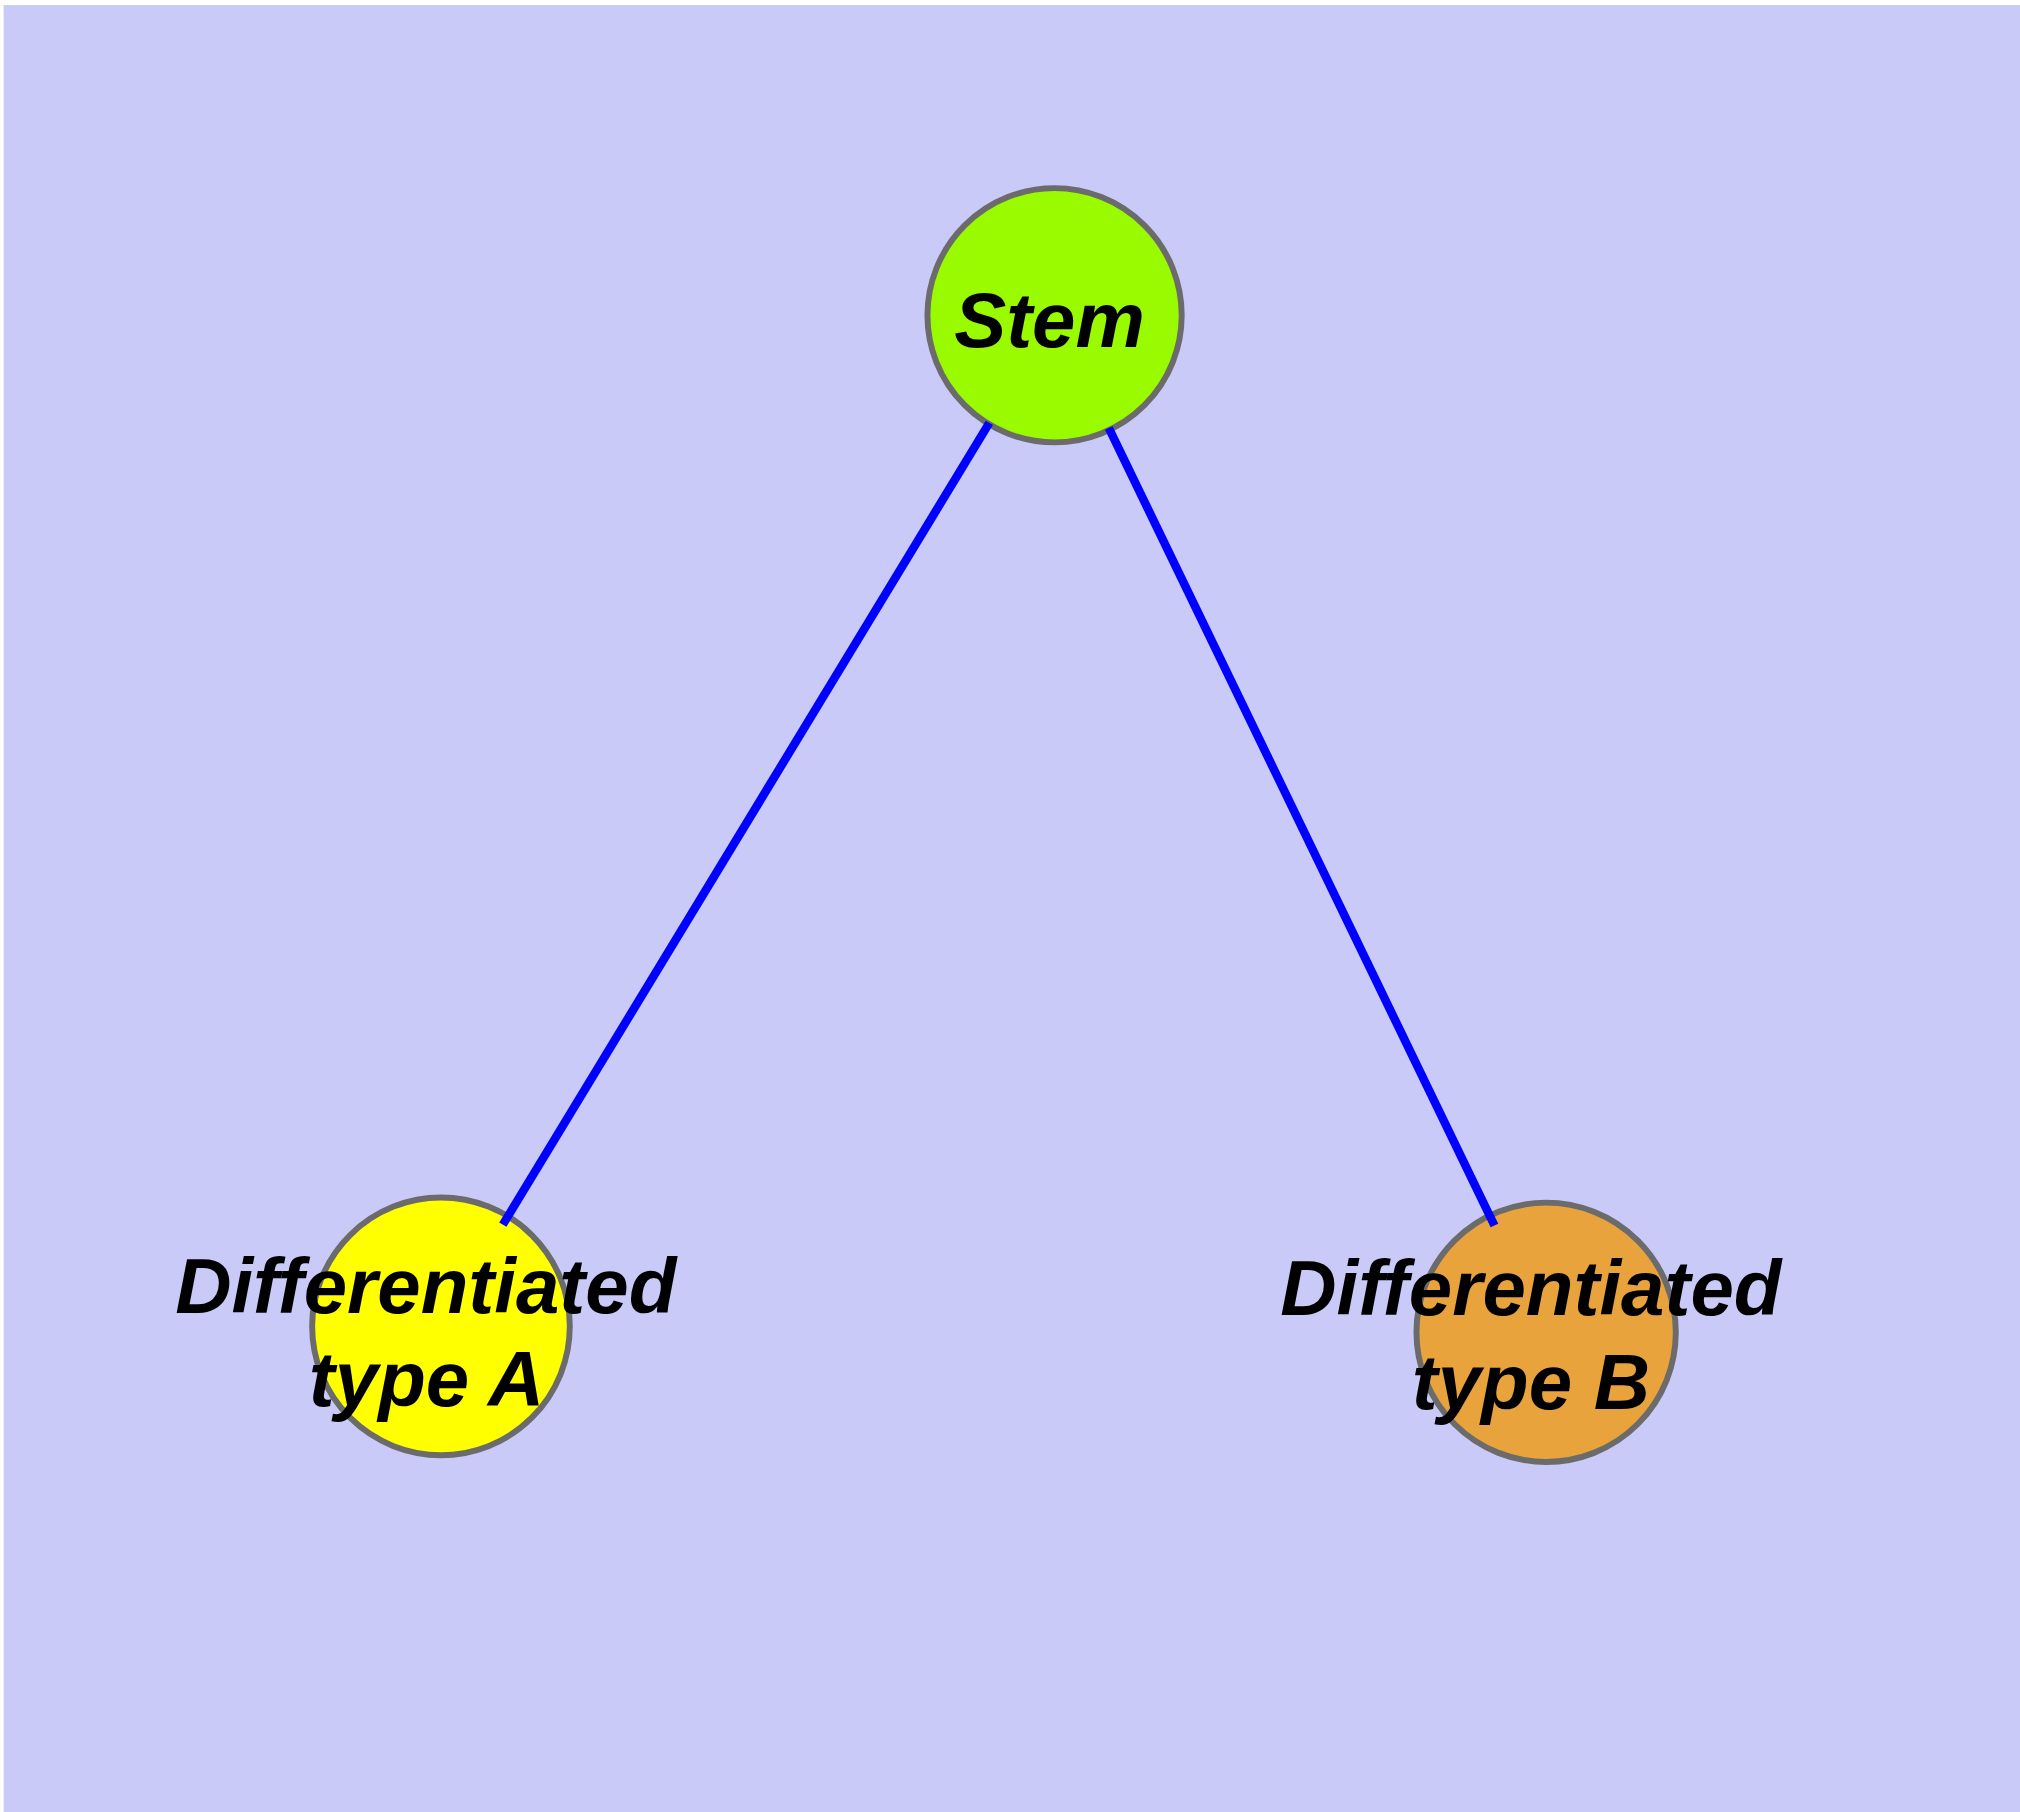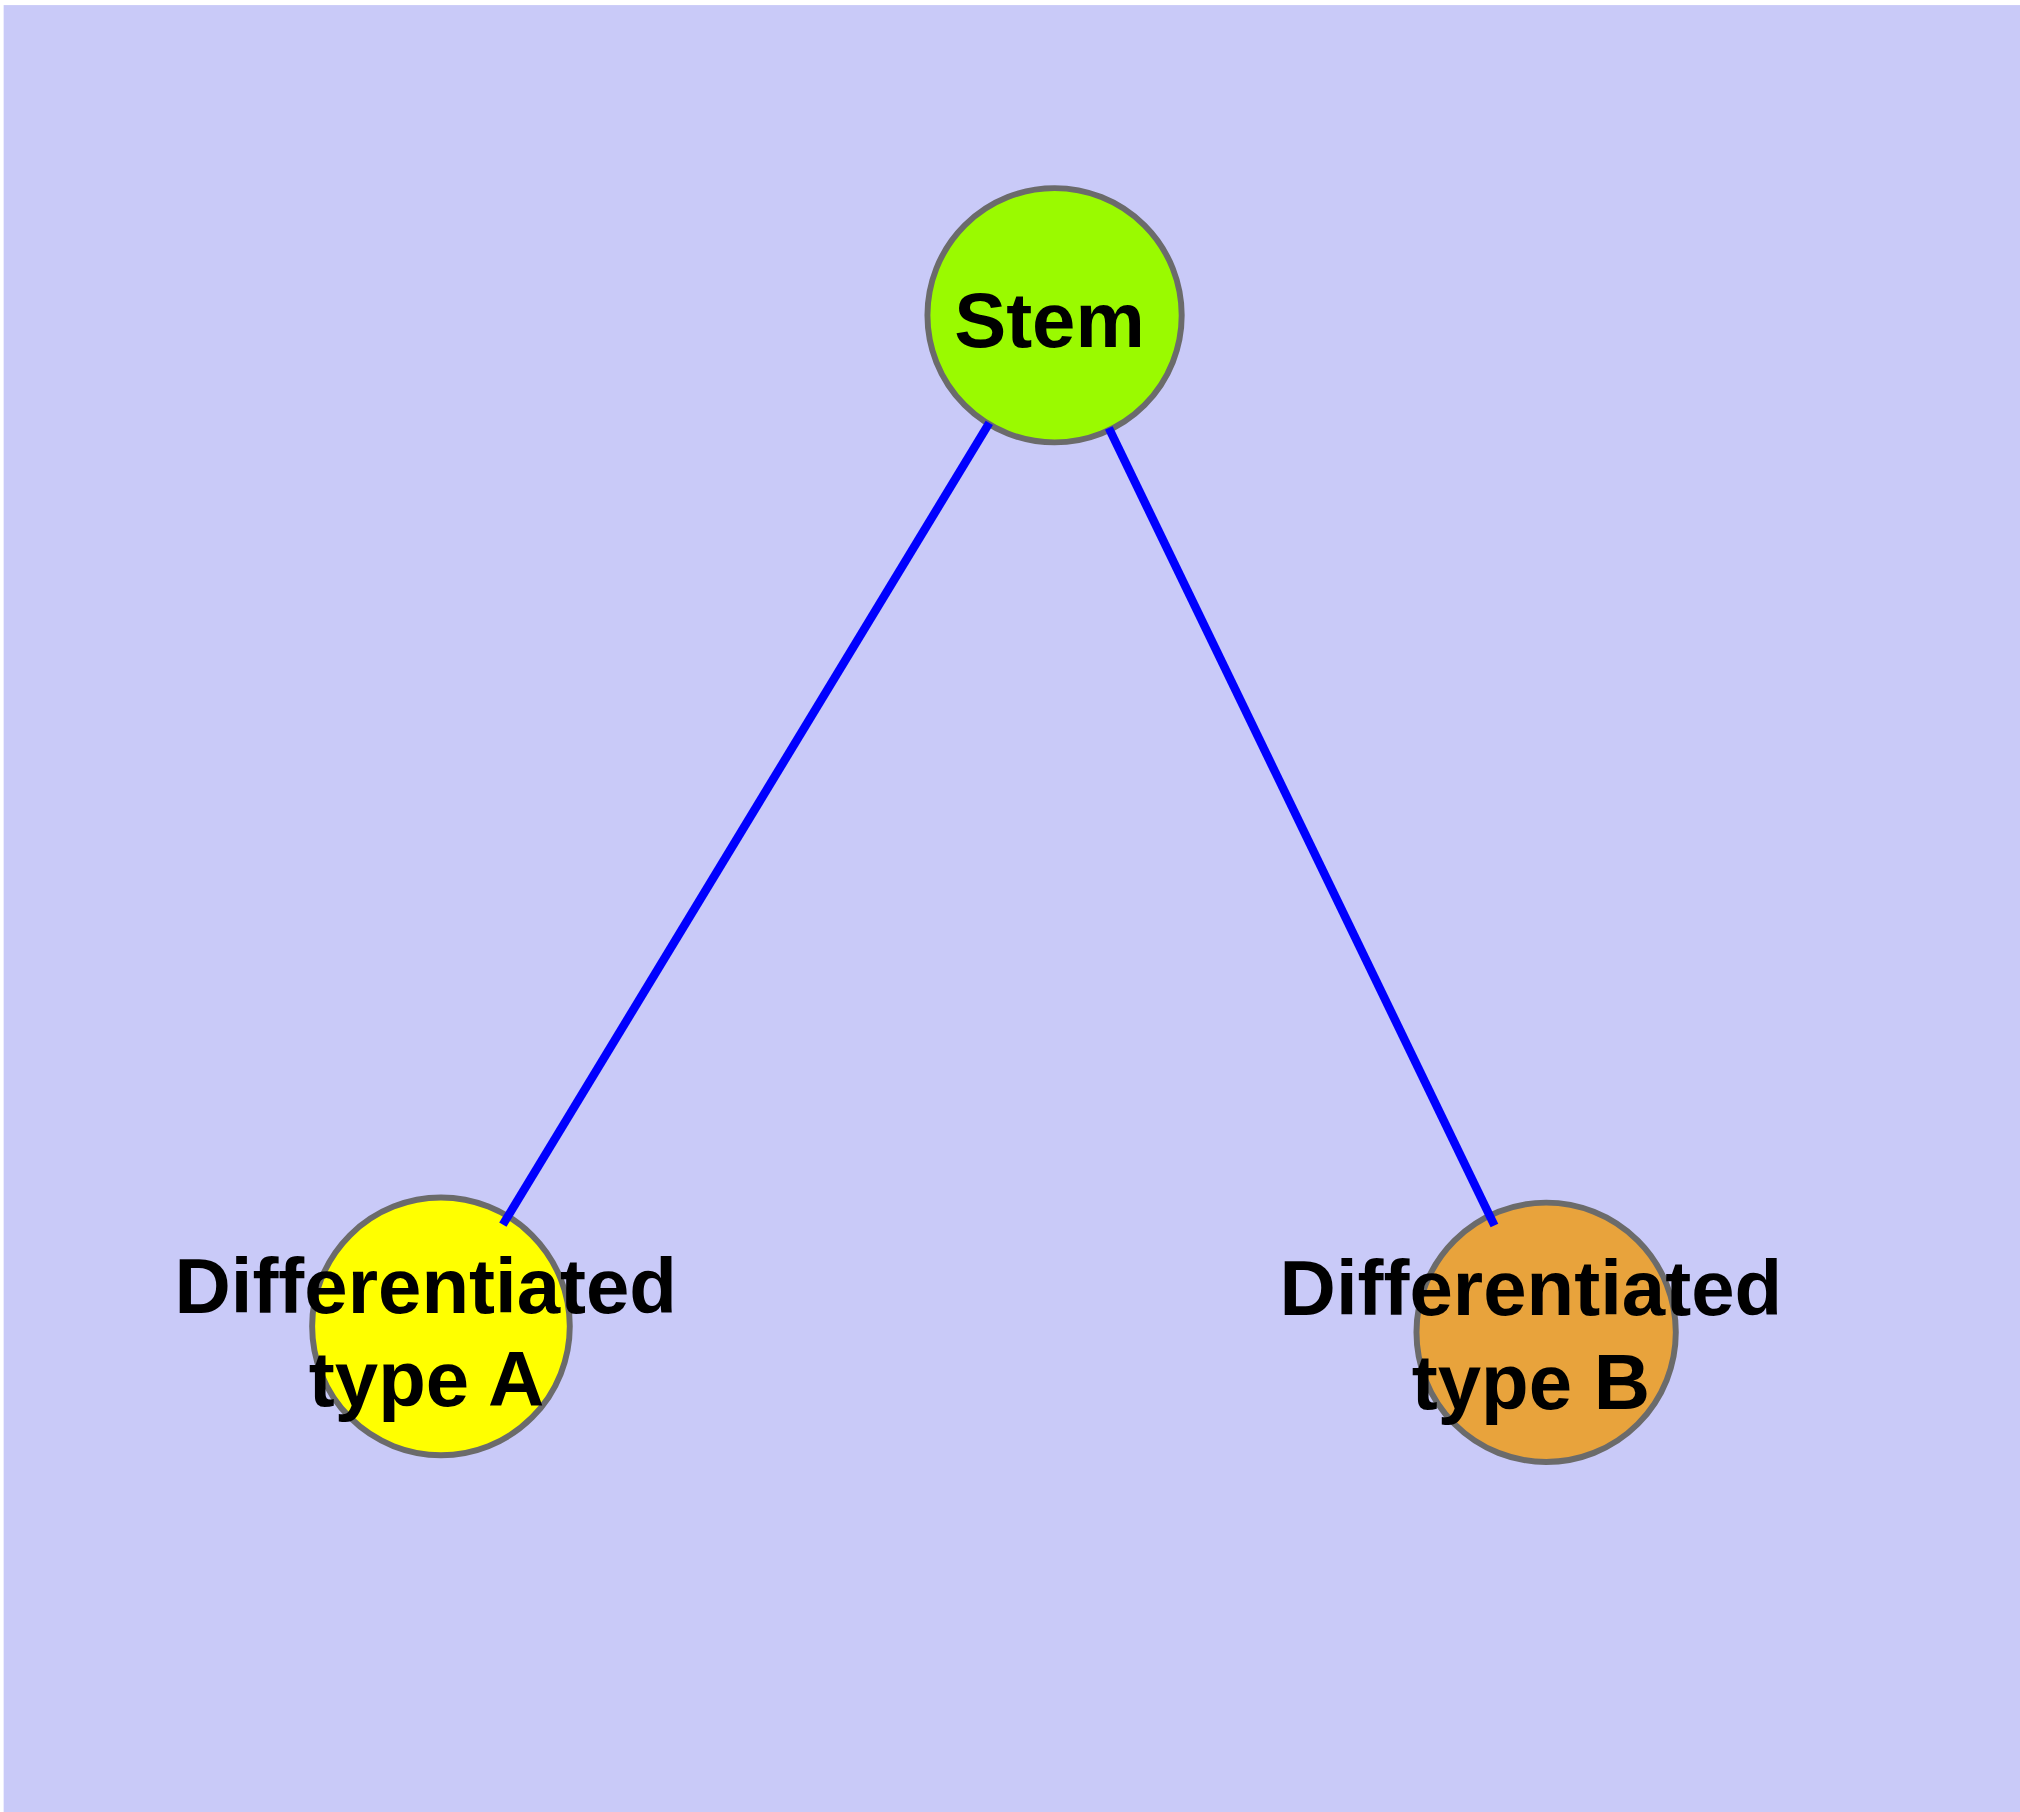--- a/index.html
+++ b/index.html
@@ -7,20 +7,21 @@
     padding: 0;
     background: #ffffff;
     width: 2021px;
     height: 1812px;
     overflow: hidden;
   }
   .wrap {
     position: relative;
     width: 1670px;
     height: 1812px;
+    font-style: italic;
   }
   svg { display: block; }
   .node {
     stroke-width: 7px;
   }
   .edge {
     stroke-width: 10px;
     stroke-linecap: butt;
     fill: none;
   }

